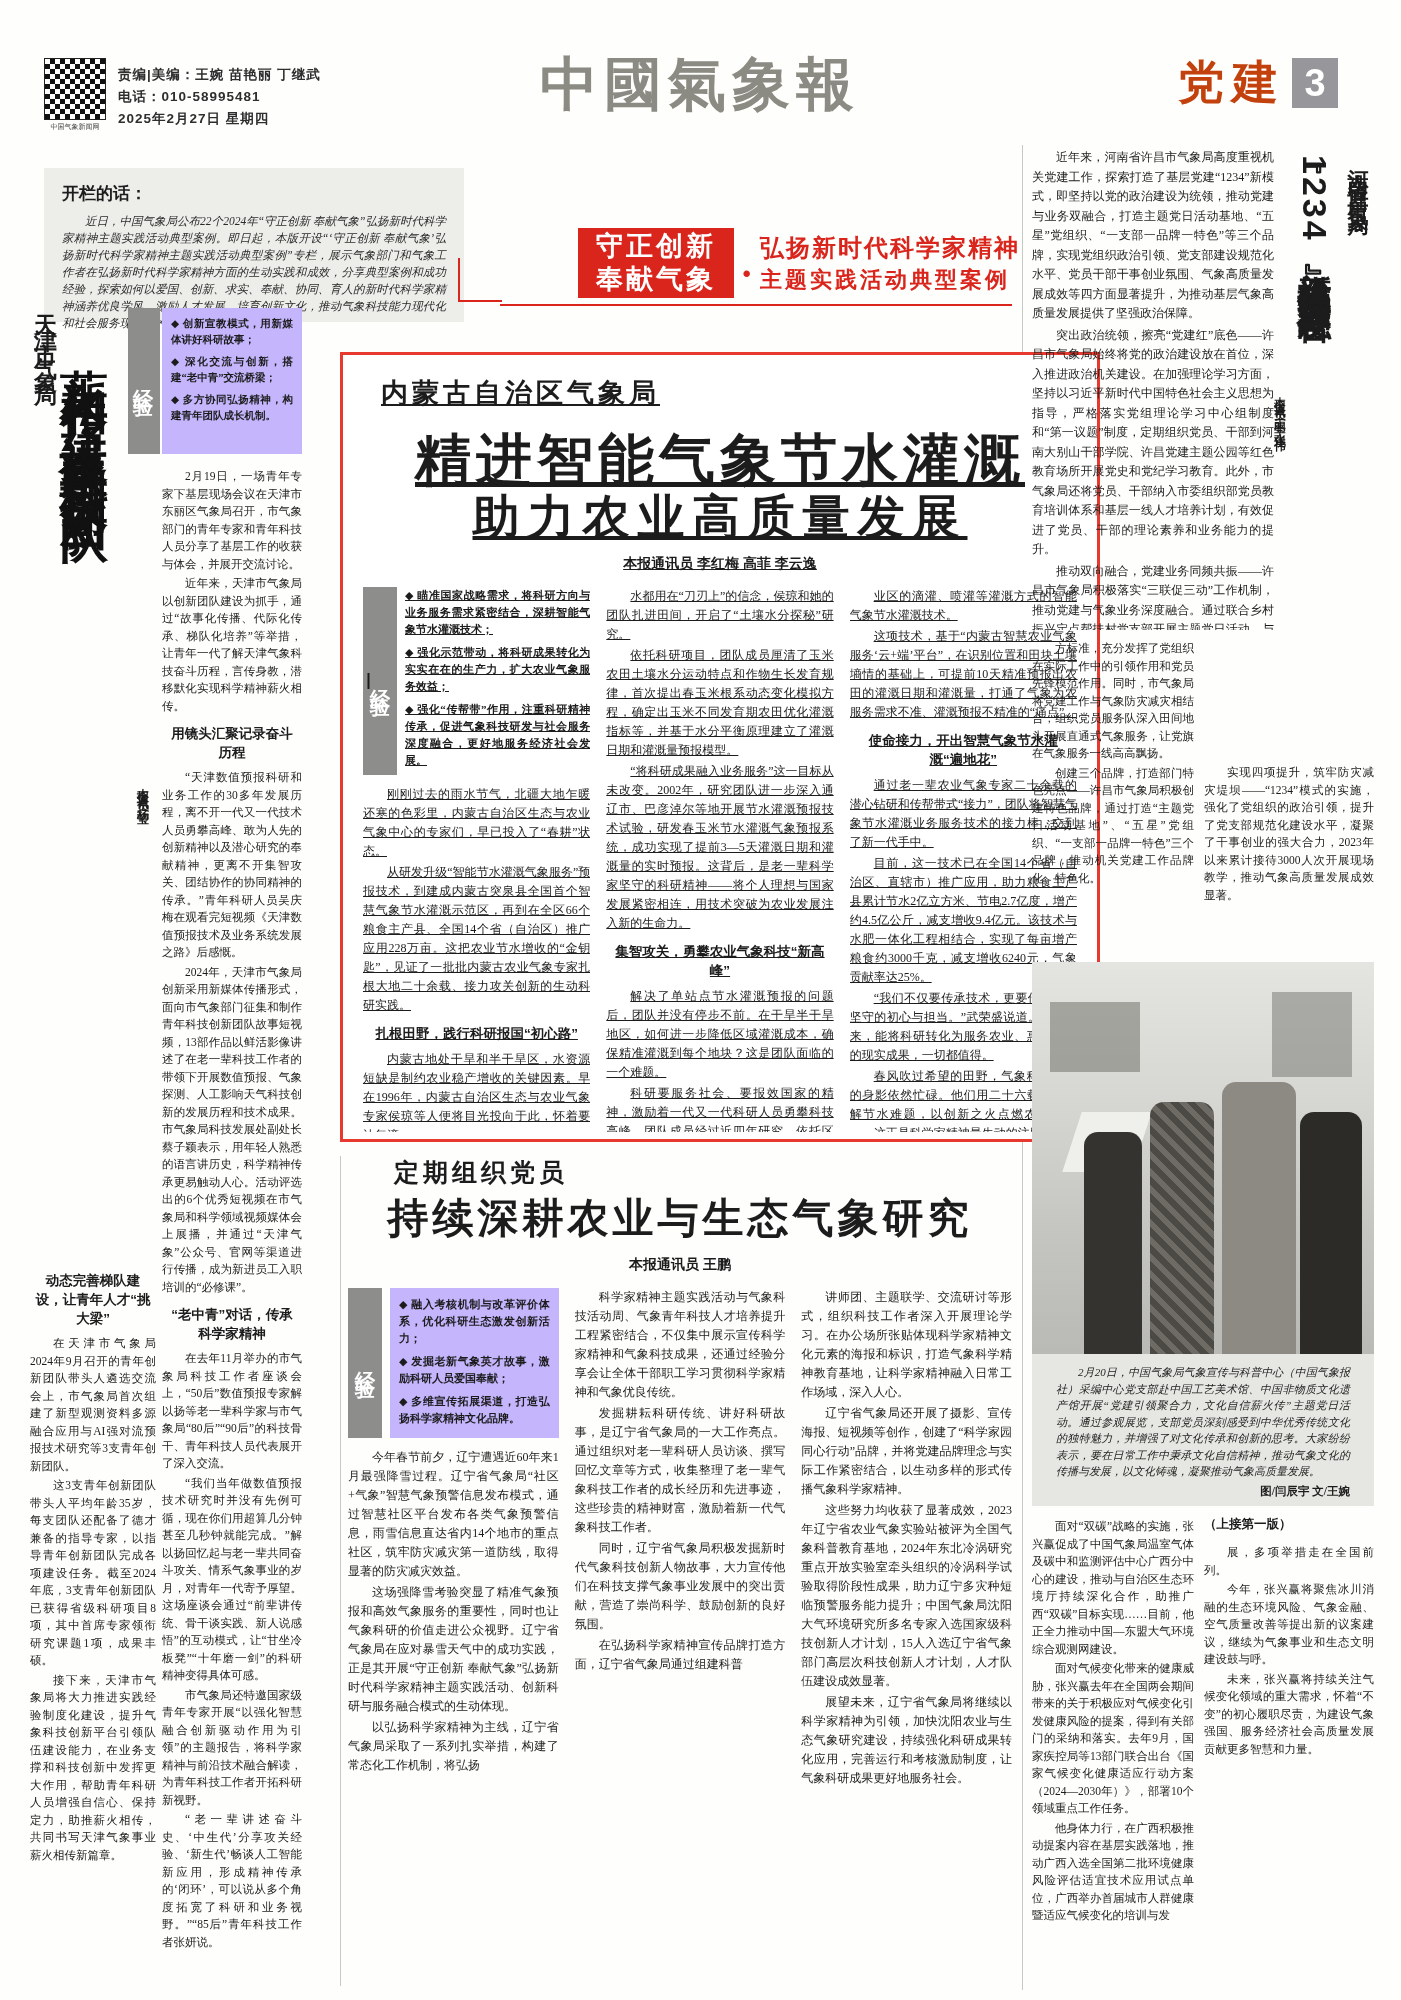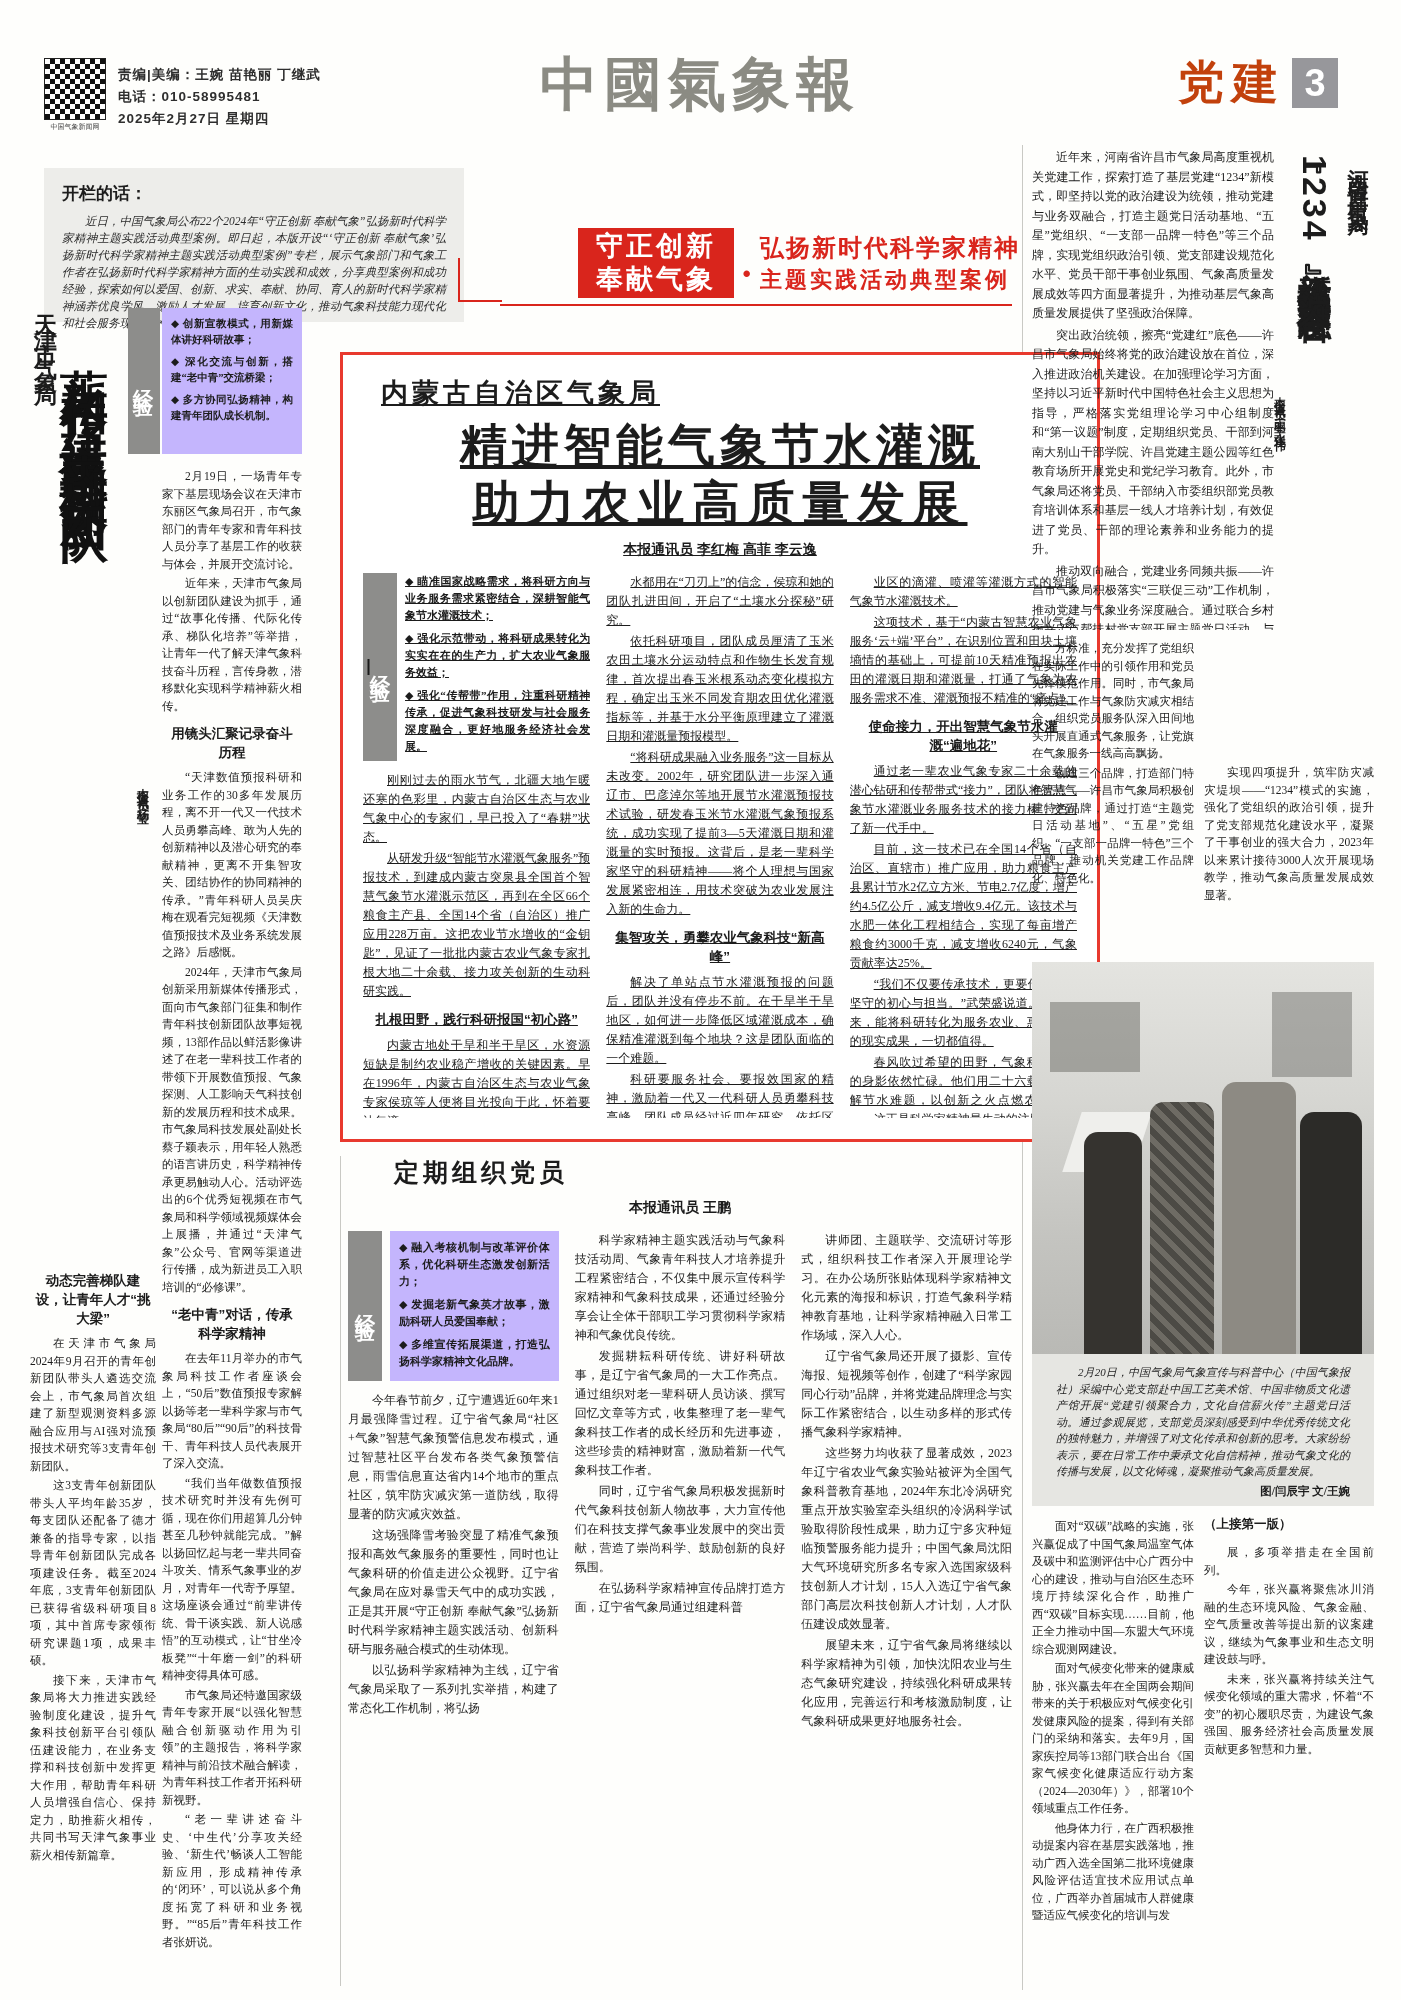--- a/index.html
+++ b/index.html
@@ -133,21 +133,21 @@
     </div>
   <div class="abs small-col" style="left:30px;top:1262px;width:126px;height:723px;overflow:hidden;text-align:justify;">
       <div class="sub">动态完善梯队建设，让青年人才“挑大梁”</div>
       <div class="para">在天津市气象局2024年9月召开的青年创新团队带头人遴选交流会上，市气象局首次组建了新型观测资料多源融合应用与AI强对流预报技术研究等3支青年创新团队。</div>
       <div class="para">这3支青年创新团队带头人平均年龄35岁，每支团队还配备了德才兼备的指导专家，以指导青年创新团队完成各项建设任务。截至2024年底，3支青年创新团队已获得省级科研项目8项，其中首席专家领衔研究课题1项，成果丰硕。</div>
       <div class="para">接下来，天津市气象局将大力推进实践经验制度化建设，提升气象科技创新平台引领队伍建设能力，在业务支撑和科技创新中发挥更大作用，帮助青年科研人员增强自信心、保持定力，助推薪火相传，共同书写天津气象事业薪火相传新篇章。</div>
     </div>
 
   <div class="abs nm-box" style="left:340px;top:352px;width:760px;height:790px;text-decoration:underline;">
     <div class="kicker" style="font-size:27px;margin:6px 0 0 18px;">内蒙古自治区气象局</div>
-    <div class="big-head" style="font-size:47px;line-height:57px;letter-spacing:5px;margin-top:6px;">精进智能气象节水灌溉</div>
+    <div class="big-head" style="font-size:56px;line-height:57px;letter-spacing:5px;margin-top:20px;">精进智能气象节水灌溉</div>
     <div class="big-head" style="font-size:47px;line-height:57px;letter-spacing:8px;">助力农业高质量发展</div>
     <div class="byline" style="font-size:14px;margin-top:10px;">本报通讯员 李红梅 高菲 李云逸</div>
     <div class="cols" style="margin-top:14px;height:545px;">
       <div class="col">
         <div class="exp-row" style="height:188px;">
           <div class="exp-label">经验</div>
           <div class="exp-bullets">
               <div class="blt">◆ 瞄准国家战略需求，将科研方向与业务服务需求紧密结合，深耕智能气象节水灌溉技术；</div>
               <div class="blt">◆ 强化示范带动，将科研成果转化为实实在在的生产力，扩大农业气象服务效益；</div>
               <div class="blt">◆ 强化“传帮带”作用，注重科研精神传承，促进气象科技研发与社会服务深度融合，更好地服务经济社会发展。</div>
@@ -175,20 +175,21 @@
           <div class="para">通过老一辈农业气象专家二十余载的潜心钻研和传帮带式“接力”，团队将智慧气象节水灌溉业务服务技术的接力棒，交到了新一代手中。</div>
           <div class="para">目前，这一技术已在全国14个省（自治区、直辖市）推广应用，助力粮食主产县累计节水2亿立方米、节电2.7亿度，增产约4.5亿公斤，减支增收9.4亿元。该技术与水肥一体化工程相结合，实现了每亩增产粮食约3000千克，减支增收6240元，气象贡献率达25%。</div>
           <div class="para">“我们不仅要传承技术，更要传承那份坚守的初心与担当。”武荣盛说道。在他看来，能将科研转化为服务农业、惠及民生的现实成果，一切都值得。</div>
           <div class="para">春风吹过希望的田野，气象科学家们的身影依然忙碌。他们用二十六载春秋破解节水难题，以创新之火点燃农业未来——这正是科学家精神最生动的注脚。</div>
         </div>
     </div>
   </div>
 
   <div class="abs" style="left:348px;top:1156px;width:664px;height:830px;">
     <div class="kicker" style="font-size:25px;margin-left:46px;">定期组织党员</div>
+    <div class="big-head" style="font-size:41px;letter-spacing:4px;margin-top:2px;">持续深耕农业与生态气象研究</div>
     <div class="byline" style="font-size:14px;margin-top:10px;">本报通讯员 王鹏</div>
     <div class="cols" style="margin-top:14px;height:648px;">
       <div class="col">
         <div class="exp-row" style="height:150px;">
           <div class="exp-label">经验</div>
           <div class="exp-bullets exp-gray">
               <div class="blt">◆ 融入考核机制与改革评价体系，优化科研生态激发创新活力；</div>
               <div class="blt">◆ 发掘老新气象英才故事，激励科研人员爱国奉献；</div>
               <div class="blt">◆ 多维宣传拓展渠道，打造弘扬科学家精神文化品牌。</div>
             </div>

